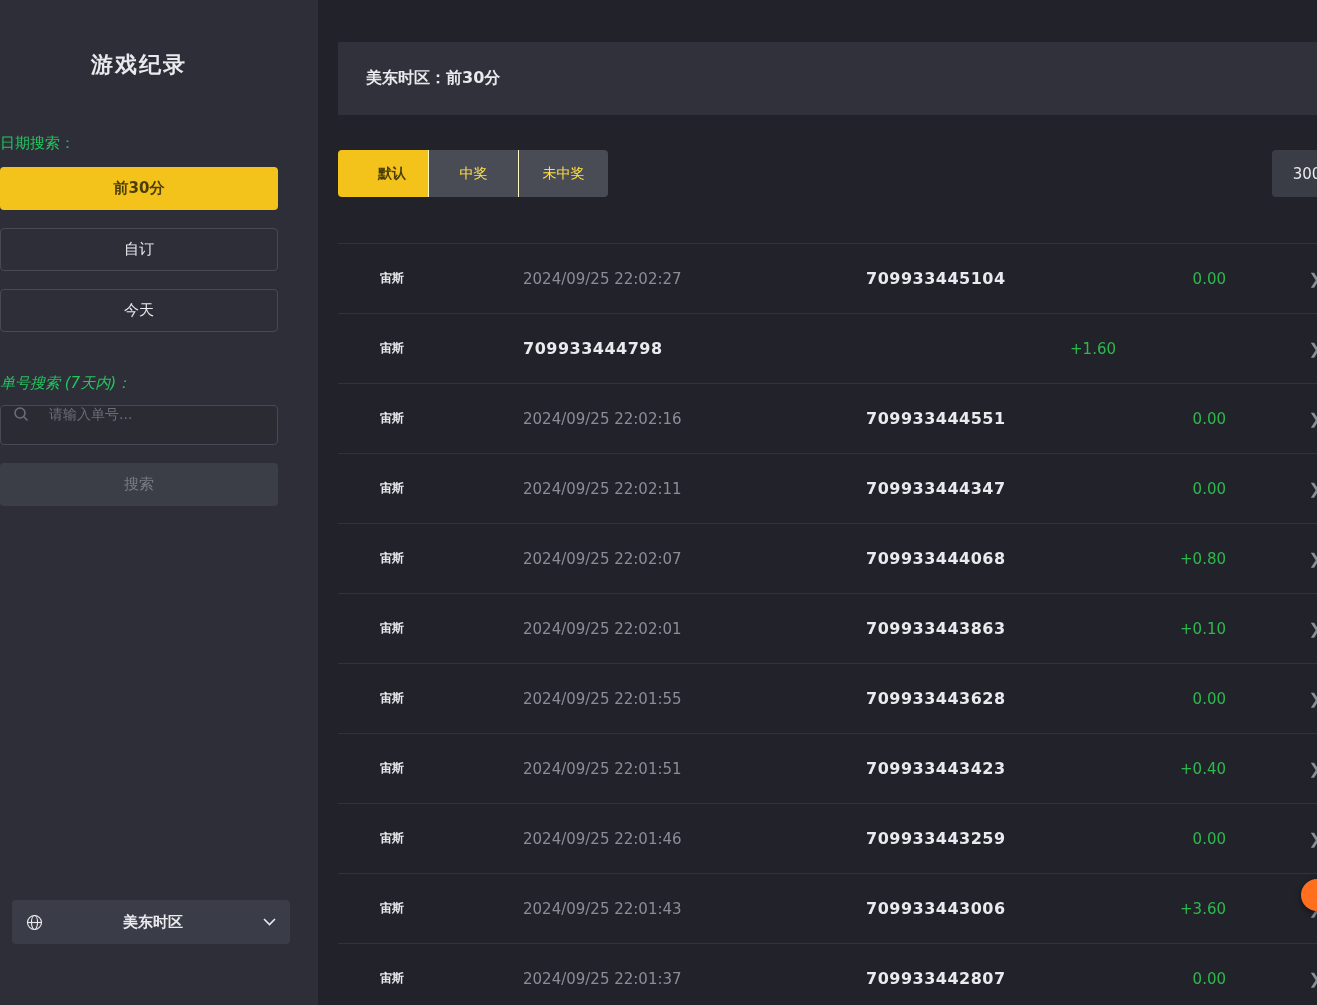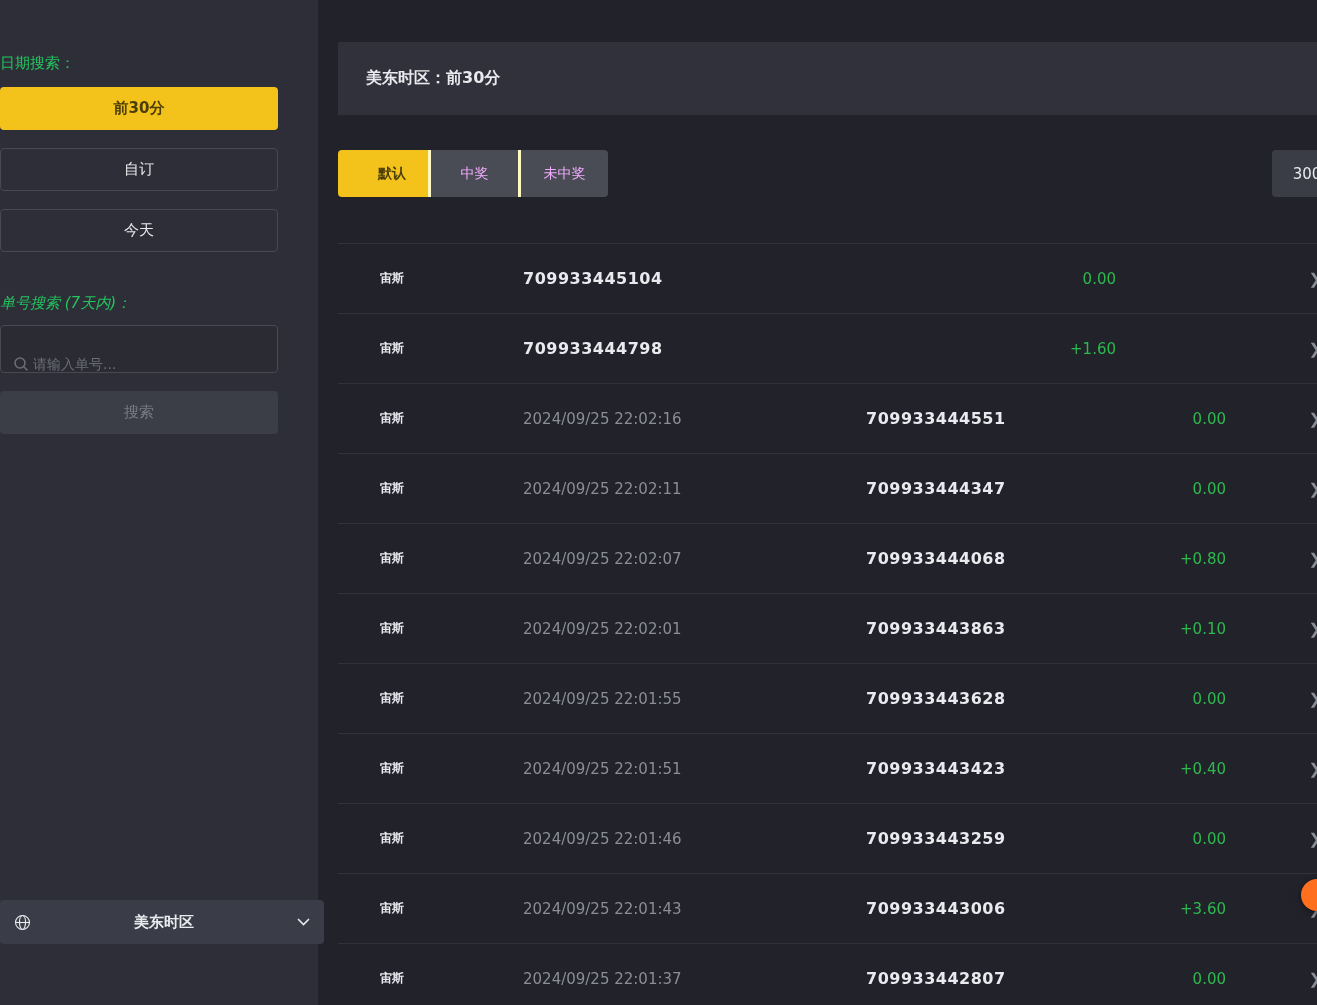--- a/index.html
+++ b/index.html
@@ -25,49 +25,49 @@
   .side-label.second { margin-top:42px;font-style:italic; }
   .btn {
     display:block; width:278px; height:43px; margin-top:14px;
     border-radius:4px; font-size:15px; cursor:pointer;
     font-family:inherit;
   }
   .btn-yellow { background:#f3c21b; border:none; color:#4a3e06; font-weight:600; }
   .btn-outline { background:transparent; border:1px solid #474954; color:#e9eaee; margin-top:18px; }
   .btn-search  { background:#3b3d47; border:none; color:#797b86; margin-top:18px; }
   .search-box {
-    margin-top:12px; width:278px; height:48px;
+    margin-top:12px; width:278px; height:40px;
     border:1px solid #474954; border-radius:4px; background:#2a2b33;
-    display:flex; align-items:flex-end; padding:0 12px; gap:4px;
+    display:flex; align-items:flex-start; padding:0 12px; gap:20px;
   }
   .search-box input {
     flex:1; background:transparent; border:none; outline:none;
     color:#e9eaee; font-size:14px; font-family:inherit;
   }
   .search-box input::placeholder { color:#6b6d78; }
   .tz-bar {
-    position:absolute; bottom:61px; left:0; width:324px; height:44px;
+    position:absolute; bottom:61px; left:12px; width:278px; height:44px;
     background:#3a3c47; border-radius:4px; display:flex; align-items:center;
     padding:0 14px; cursor:pointer;
   }
   .tz-label { flex:1; text-align:center; font-size:15px; font-weight:600; }
 
   
   .main { flex:1; position:relative; height:100%; overflow:hidden; }
   .header-bar {
     margin:42px 0 0 20px; height:73px; background:#30313b;
     display:flex; align-items:center; padding-left:28px;
     font-size:16px; font-weight:600;
   }
   .tabs-row { margin:35px 0 0 20px; position:relative; height:47px; }
   .tabs { display:flex; height:47px; border-radius:4px; overflow:hidden; width:max-content; }
   .tab {
-    width:90px; height:47px; background:#494b55; color:#f0abfc;
+    width:90px; height:47px; background:#494b55; color:#fde047;
     display:flex; align-items:center; justify-content:center;
-    font-size:14px; cursor:pointer; border-left:3px solid #fef9c3;
+    font-size:14px; cursor:pointer; border-left:1px solid #fef9c3;
   }
   .tab:first-child { border-left:none; }
   .tab.active { background:#f3c21b; color:#4a3e06; font-weight:600; border-left:none;padding-left:18px; }
   .page-size {
     position:absolute; top:0; right:-25px; width:70px; height:47px;
     background:#3a3c46; border-radius:4px; display:flex; align-items:center;
     justify-content:center; font-size:15px; cursor:pointer;
   }
 
   .table { margin:46px 0 0 20px; border-top:1px solid #31323d; }
@@ -92,20 +92,21 @@
     box-shadow:0 2px 6px rgba(0,0,0,.4);
   }
   svg { display:block; }
 </style>
 </head>
 <body>
 
 <div class="app">
 
   <aside class="sidebar">
+    <h1 class="sidebar-title">游戏纪录</h1>
 
     <div class="side-label">日期搜索：</div>
     <button class="btn btn-yellow">前30分</button>
     <button class="btn btn-outline">自订</button>
     <button class="btn btn-outline">今天</button>
 
     <div class="side-label second">单号搜索 (7天内)：</div>
     <div class="search-box">
       <span>
         <svg width="16" height="16" viewBox="0 0 16 16" fill="none" stroke="#6b6d78" stroke-width="1.6">
@@ -144,20 +145,21 @@
           <div class="tab active">默认</div>
           <div class="tab">中奖</div>
           <div class="tab">未中奖</div>
         </div>
       <div class="page-size">300</div>
     </div>
 
     <div class="table">
         <div class="row">
     <span class="game">宙斯</span>
+    <span class="time">2024/09/25 22:02:27</span>
     <span class="order">709933445104</span>
     <span class="amount">0.00</span>
     <span class="chevron">❯</span>
   </div>
         <div class="row">
     <span class="game">宙斯</span>
     <span class="order">709933444798</span>
     <span class="amount">+1.60</span>
     <span class="chevron">❯</span>
   </div>

